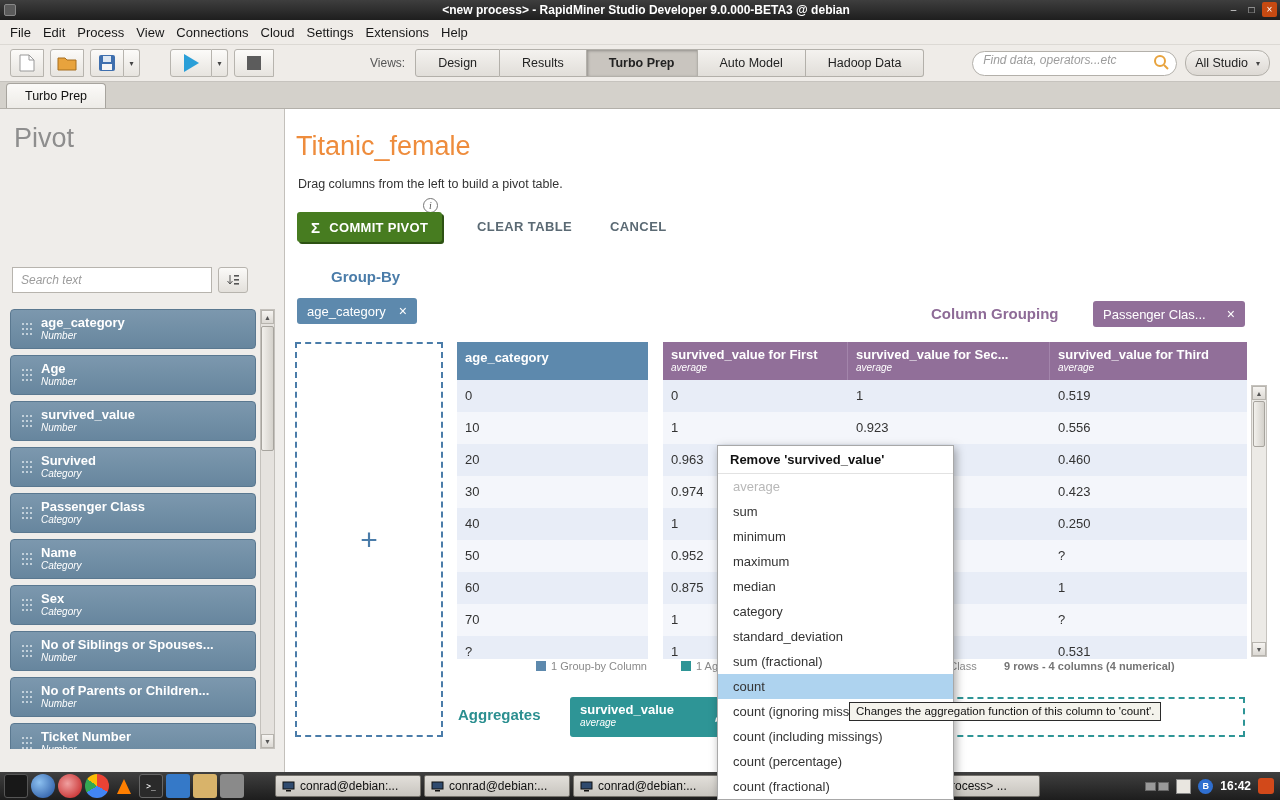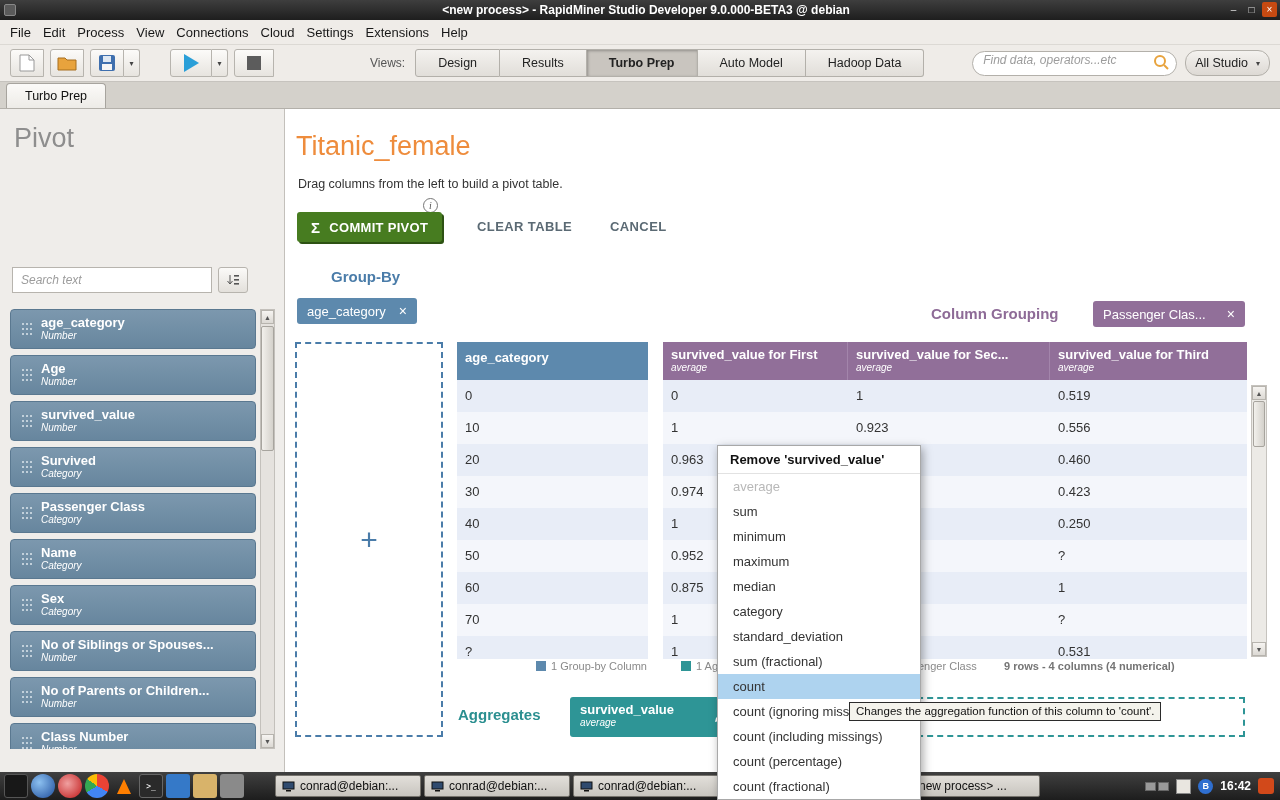--- a/index.html
+++ b/index.html
@@ -133,21 +133,21 @@
   .agg-pencil { position:absolute; right:8px; top:12px; }
   .agg-zone { position:absolute; left:451px; top:588px; width:509px; height:40px; border:2px dashed #2e9596; }
   .vscroll { position:absolute; left:966px; top:276px; width:16px; height:272px; background:#eceae6; border:1px solid #c6c3be; }
   .vs-arrow { position:absolute; left:0; width:14px; height:14px; background:linear-gradient(#f6f4f1,#dcd9d4);
               border:1px solid #b7b4ae; font-size:7px; color:#555; display:flex; align-items:center; justify-content:center; }
   .vs-up { top:0; } .vs-down { bottom:0; }
   .vs-thumb { position:absolute; left:1px; top:15px; width:12px; height:46px;
               background:linear-gradient(90deg,#f2f0ec,#d4d1cb); border:1px solid #a7a49e; border-radius:2px; }
 
   
-  .ctx { position:absolute; left:717px; top:445px; width:204px; background:#fff; border:1px solid #a8a8a8;
+  .ctx { position:absolute; left:717px; top:445px; width:237px; background:#fff; border:1px solid #a8a8a8;
          box-shadow:2px 3px 9px rgba(0,0,0,.35); z-index:100; }
   .ctx-header { height:28px; padding:6px 12px 0; font-size:13px; font-weight:bold; color:#111;
                 border-bottom:1px solid #e2e2e2; }
   .cm-item { height:25px; padding:5px 12px 0 15px; font-size:13px; color:#333; cursor:default; }
   .cm-item.disabled { color:#b8b8b8; }
   .cm-item.highlighted { background:#aed3ef; }
 
   
   .tooltip { position:absolute; left:849px; top:702px; background:#f4f3ec; border:1px solid #2b2b2b;
              padding:2px 6px 3px; font-size:11.5px; color:#111; white-space:nowrap; z-index:110; }
@@ -324,21 +324,21 @@
           <span class="chip-name">No of Siblings or Spouses...</span>
           <span class="chip-type">Number</span>
         </div>
         <div class="col-chip">
           <span class="dots"></span>
           <span class="chip-name">No of Parents or Children...</span>
           <span class="chip-type">Number</span>
         </div>
         <div class="col-chip">
           <span class="dots"></span>
-          <span class="chip-name">Class Number</span>
+          <span class="chip-name">Ticket Number</span>
           <span class="chip-type">Number</span>
         </div>
       </div>
     <div class="sidebar-scroll">
       <div class="sb-arrow sb-up">▲</div>
       <div class="sb-thumb"></div>
       <div class="sb-arrow sb-down">▼</div>
     </div>
   </div>
 

